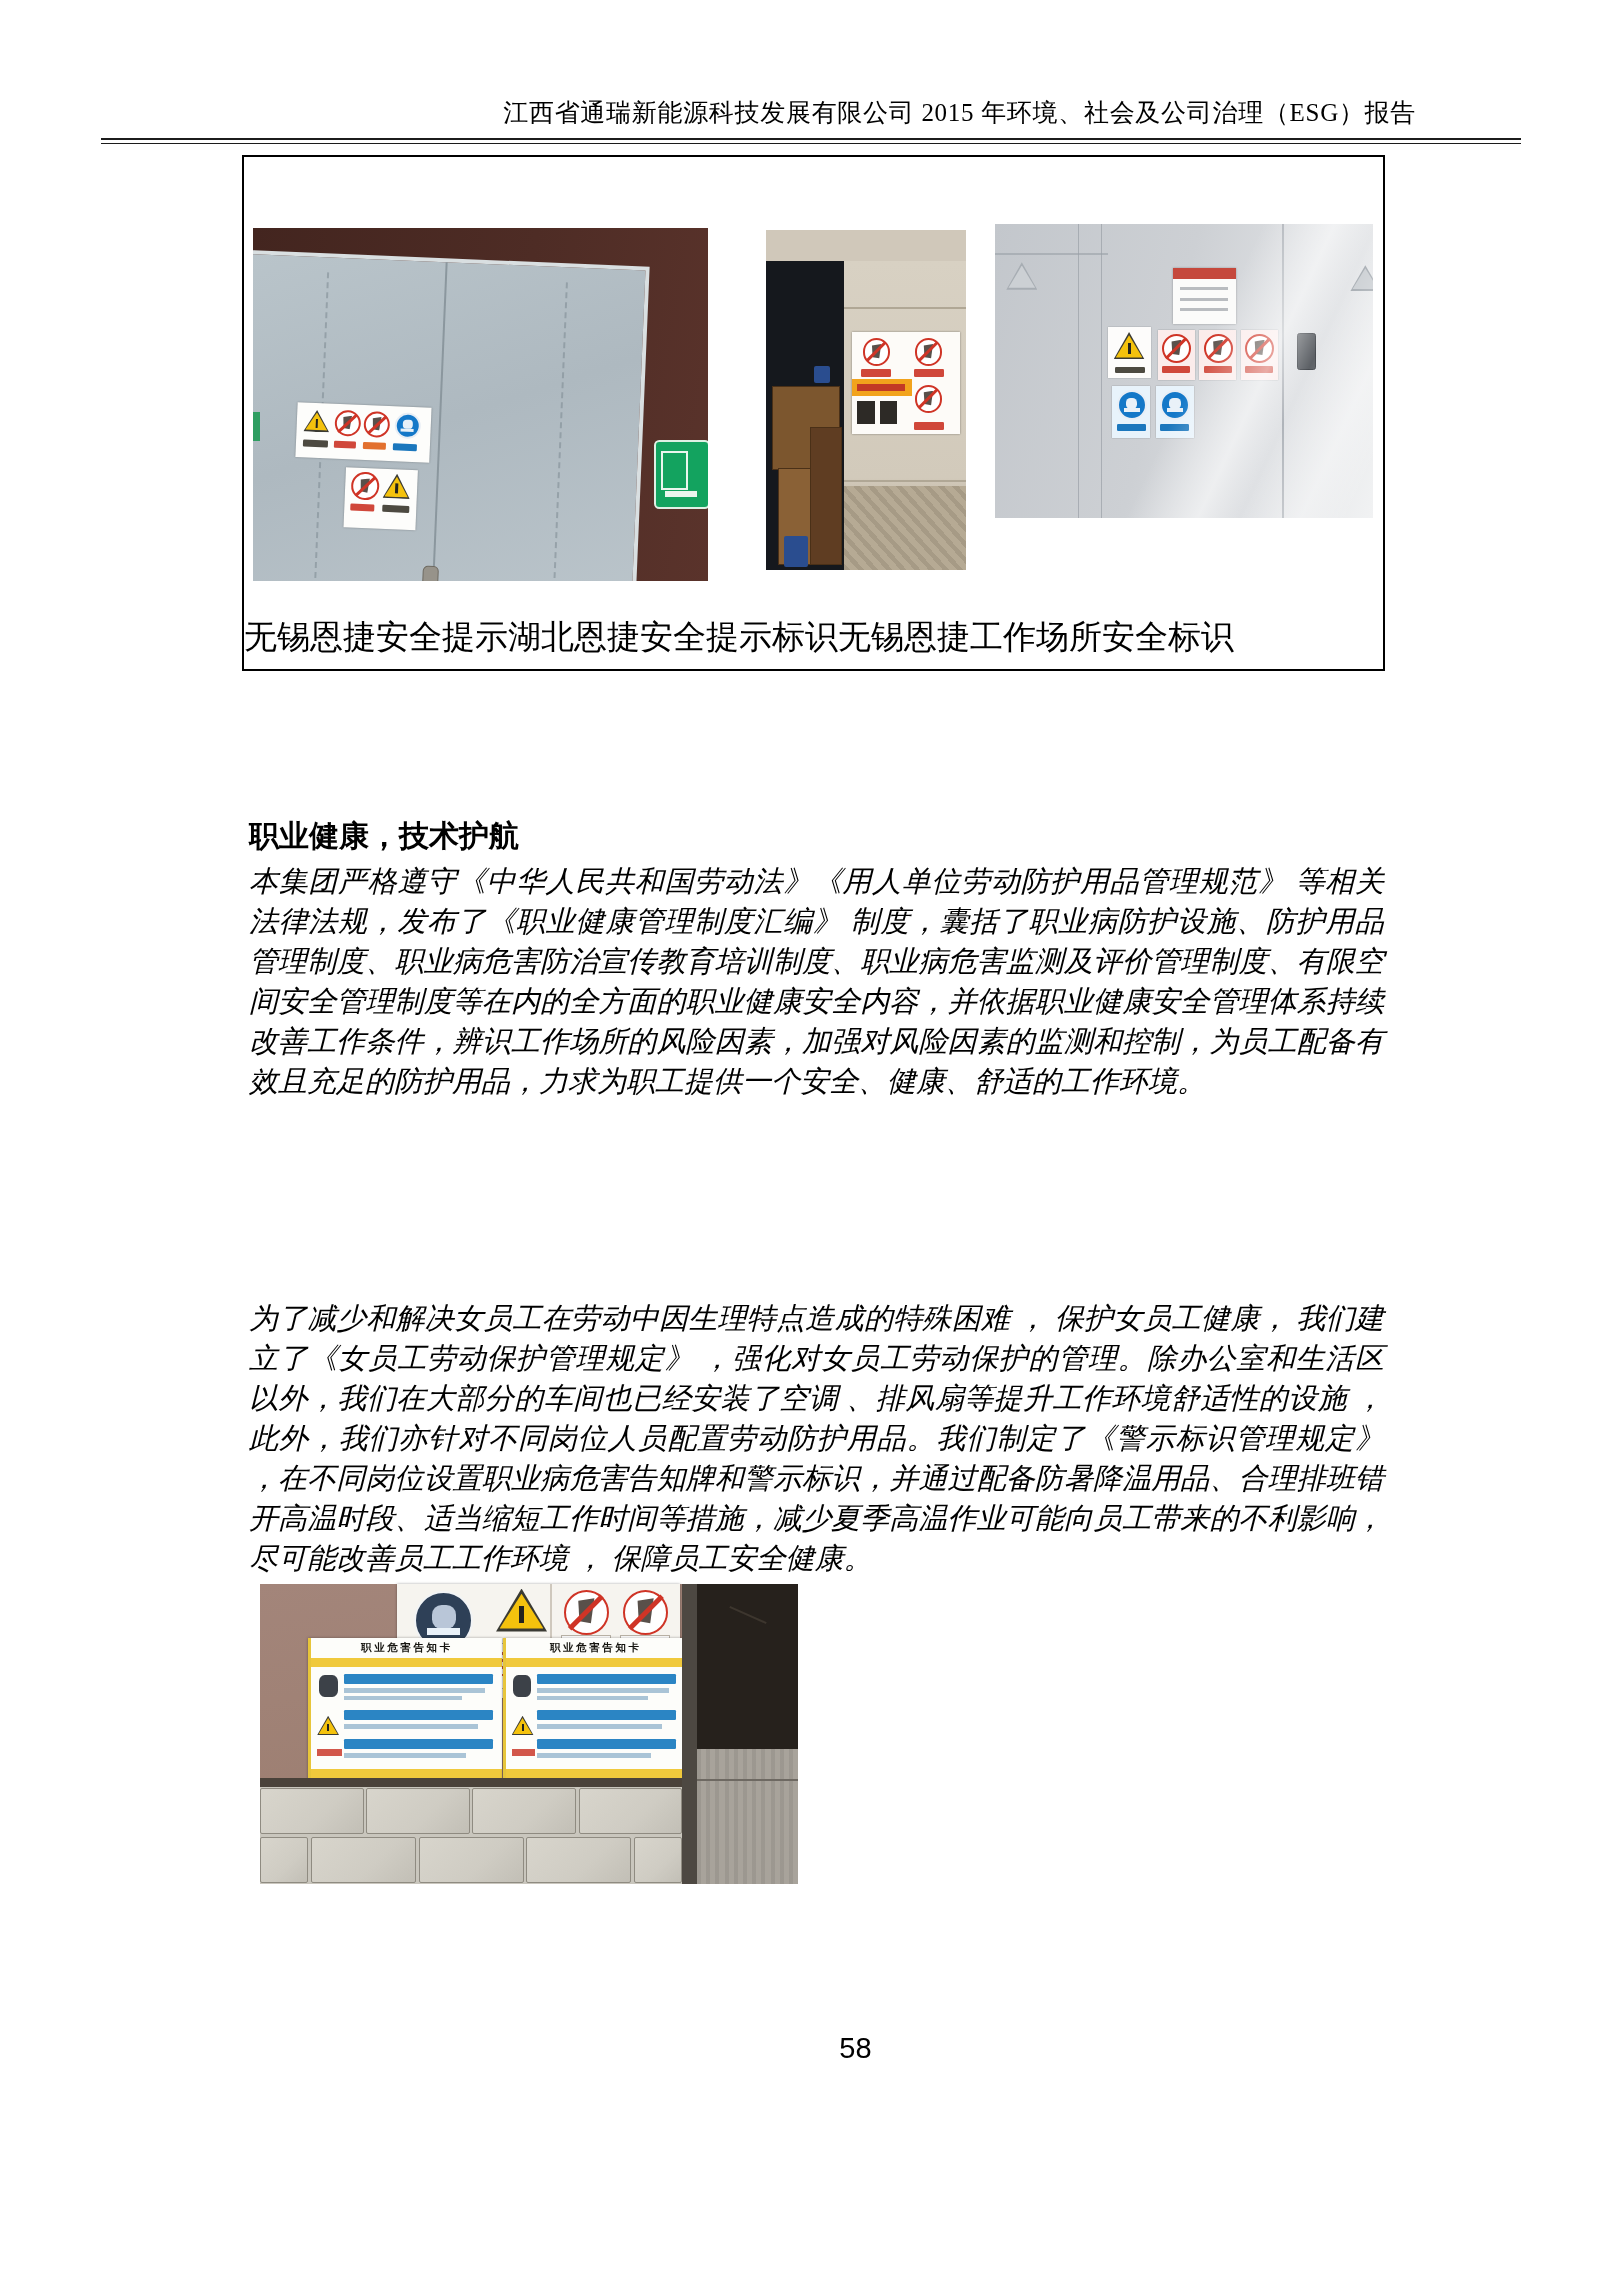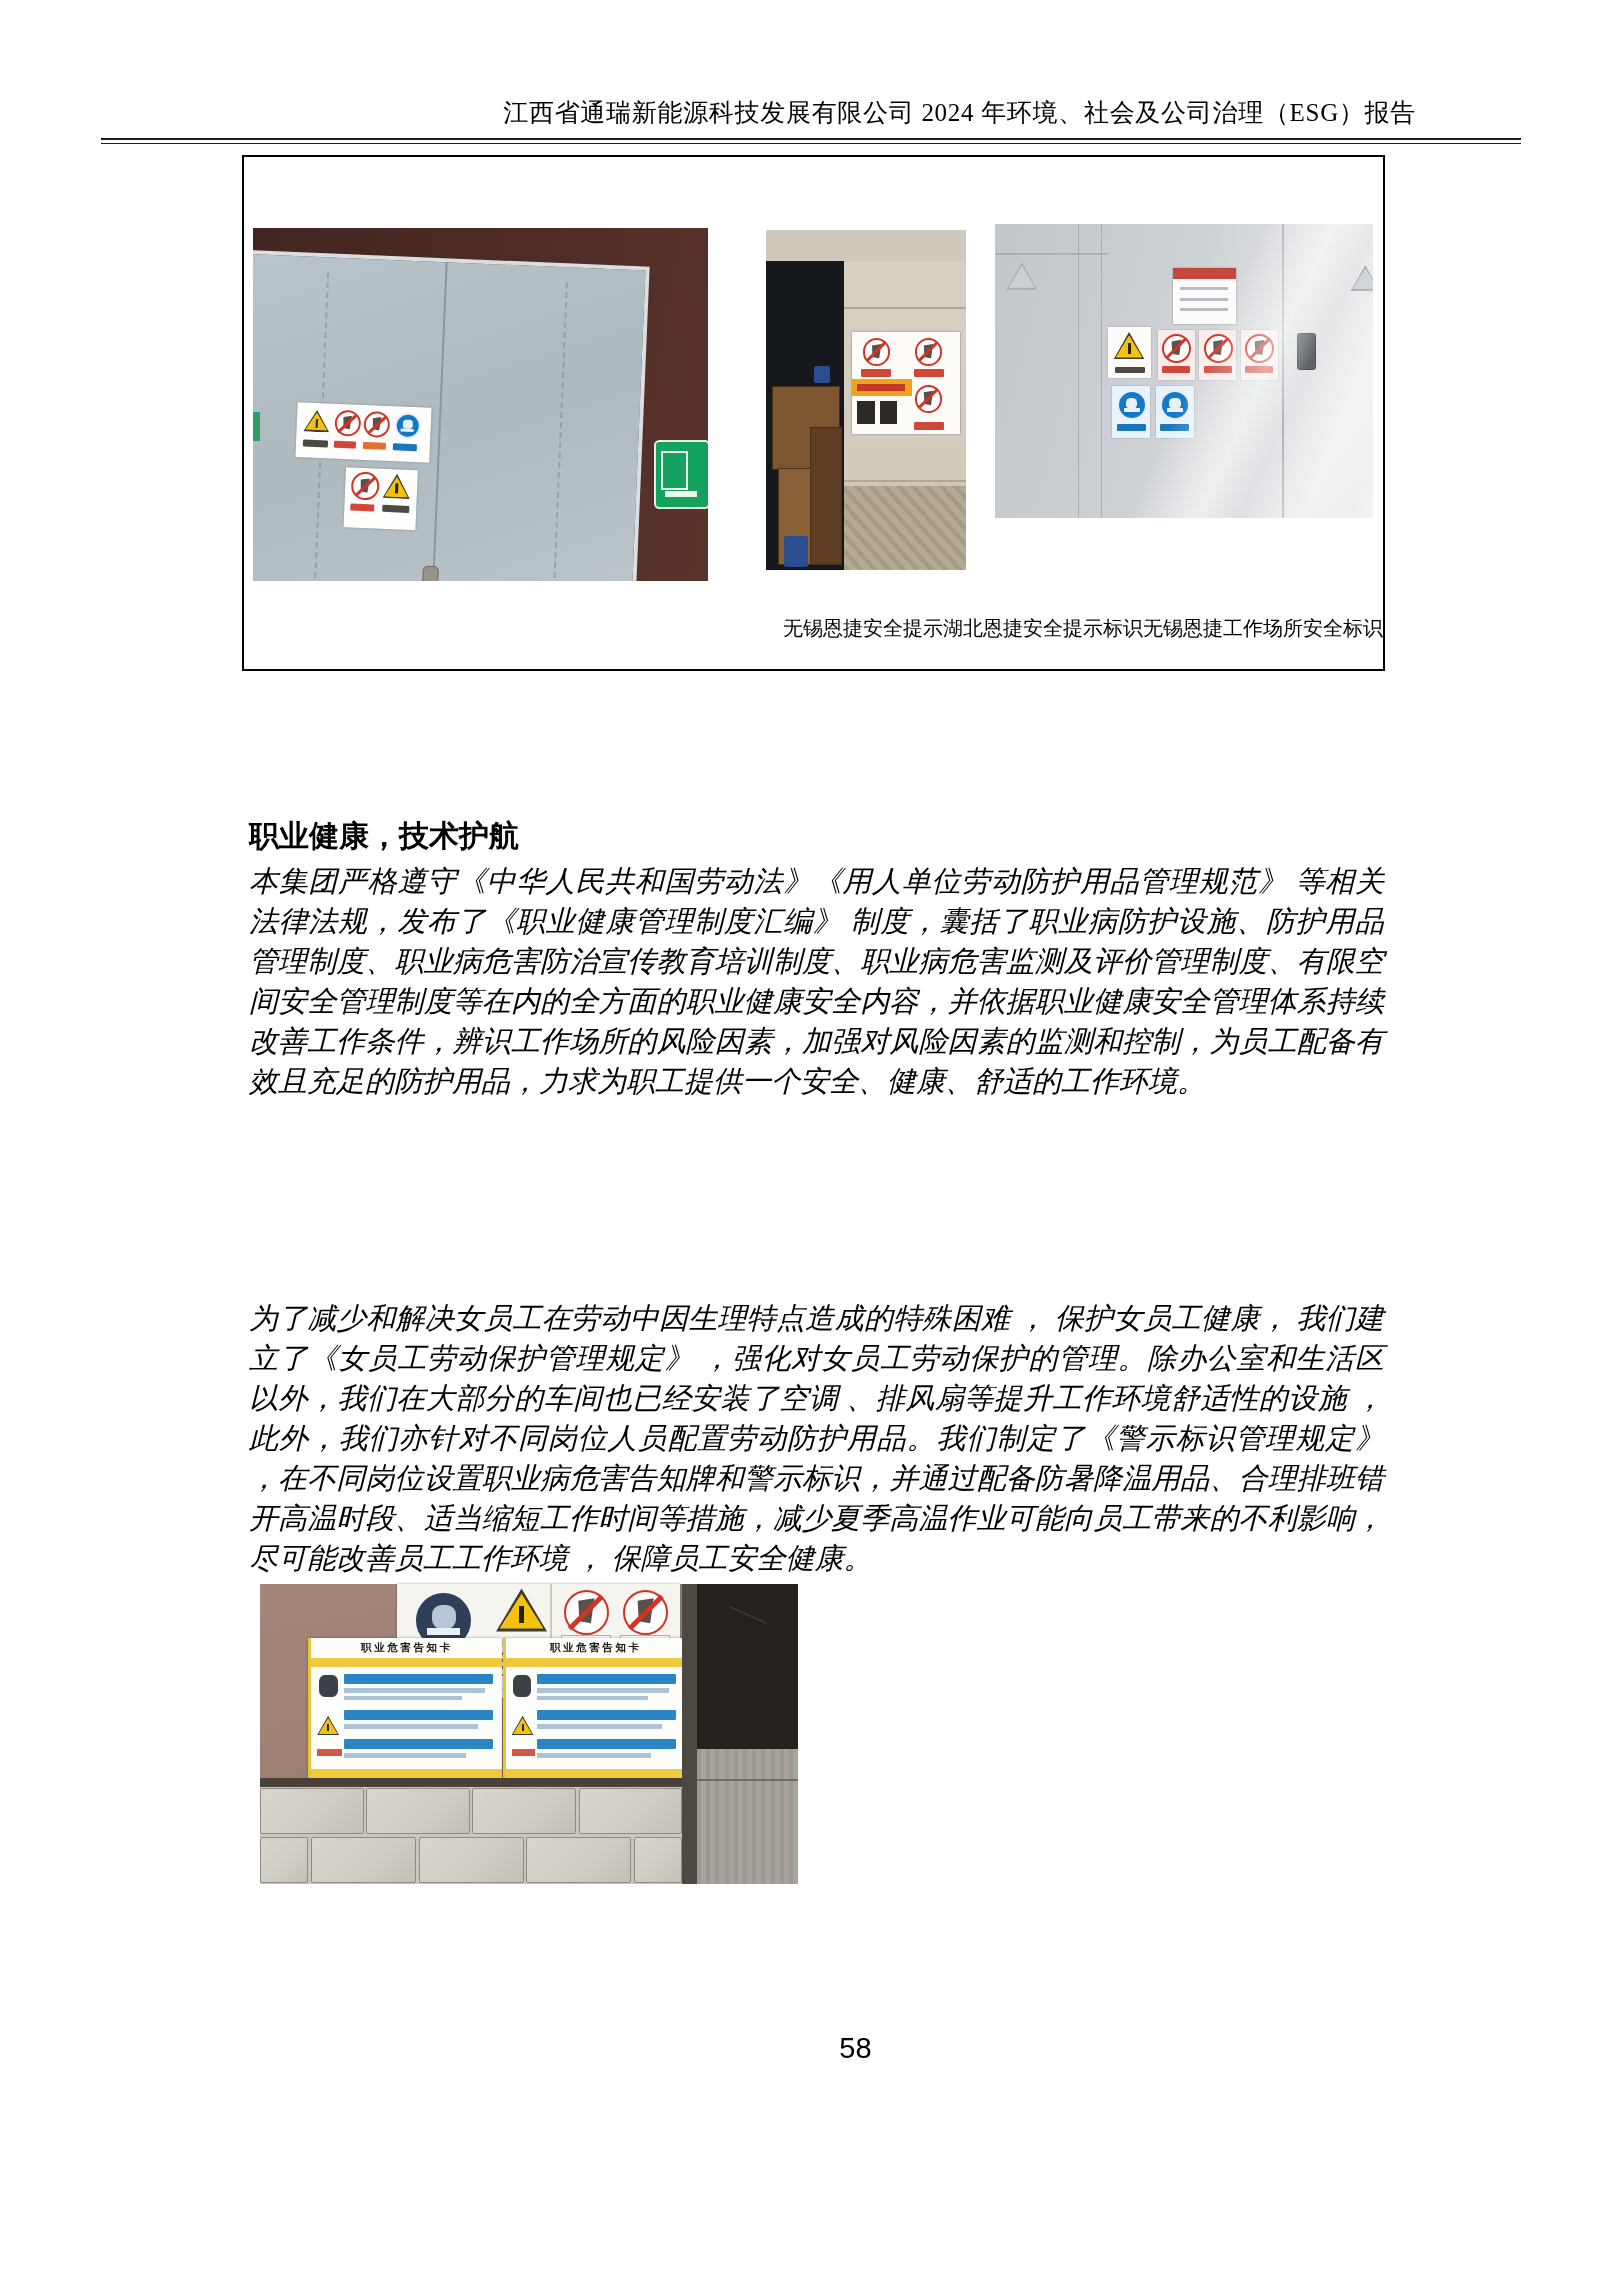--- a/index.html
+++ b/index.html
@@ -8,21 +8,21 @@
 
   
   .hdr{position:absolute;left:222px;top:96px;width:1194px;text-align:right;
        font-size:25px;letter-spacing:0.7px;color:#000;white-space:nowrap;}
   .hdr-rule{position:absolute;left:101px;top:138px;width:1420px;height:3.3px;
             border-top:2px solid #1c1c1c;border-bottom:1.3px solid #1c1c1c;}
 
   
   .figbox{position:absolute;left:242px;top:155px;width:1139px;height:512px;
           border:2px solid #000;background:#fff;}
-  .figcap{position:absolute;left:0;top:458px;width:100%;text-align:right;font-size:20px;color:#000;}
+  .figcap{position:absolute;left:0;top:458px;width:100%;text-align:left;font-size:33px;color:#000;}
 
   .photo{position:absolute;overflow:hidden;}
 
   
   .p1{left:9.2px;top:71px;width:455px;height:353px;background:linear-gradient(100deg,#43251f 0%,#4e2c25 55%,#5a332b 100%);}
   .p1-door{position:absolute;left:-3.9px;top:22px;width:393px;height:366px;
            background:linear-gradient(160deg,#b9c4ca 0%,#aeb9c0 45%,#bcc6cc 100%);
            border:4.6px solid #d9dfe1;transform:rotate(2.4deg);transform-origin:top left;}
   .p1-seam{position:absolute;left:49%;top:0;width:2.6px;height:100%;background:#8b979e;}
   .p1-dash{position:absolute;top:4%;width:0;height:92%;border-left:2.6px dashed #7d8a92;opacity:.55;}
@@ -124,21 +124,21 @@
 
   .cap2{position:absolute;left:260px;top:1921px;width:538px;text-align:center;font-size:27.5px;color:#000;}
   .pageno{position:absolute;left:0;top:2032px;width:100%;text-align:center;font-size:29px;color:#000;
           font-family:"Liberation Sans","DejaVu Sans",sans-serif;margin-left:44px;}
 </style>
 </head>
 <body>
 
 <div class="page">
 
-  <div class="hdr">江西省通瑞新能源科技发展有限公司 2024 年环境、社会及公司治理（ESG）报告</div>
+  <div class="hdr">江西省通瑞新能源科技发展有限公司 2015 年环境、社会及公司治理（ESG）报告</div>
   <div class="hdr-rule"></div>
 
   <div class="figbox">
 
     <div class="photo p1">
       <div class="p1-door">
         <div class="p1-dash d1"></div>
         <div class="p1-dash d2"></div>
         <div class="p1-seam"></div>
         <div class="sticker p1-s1">

